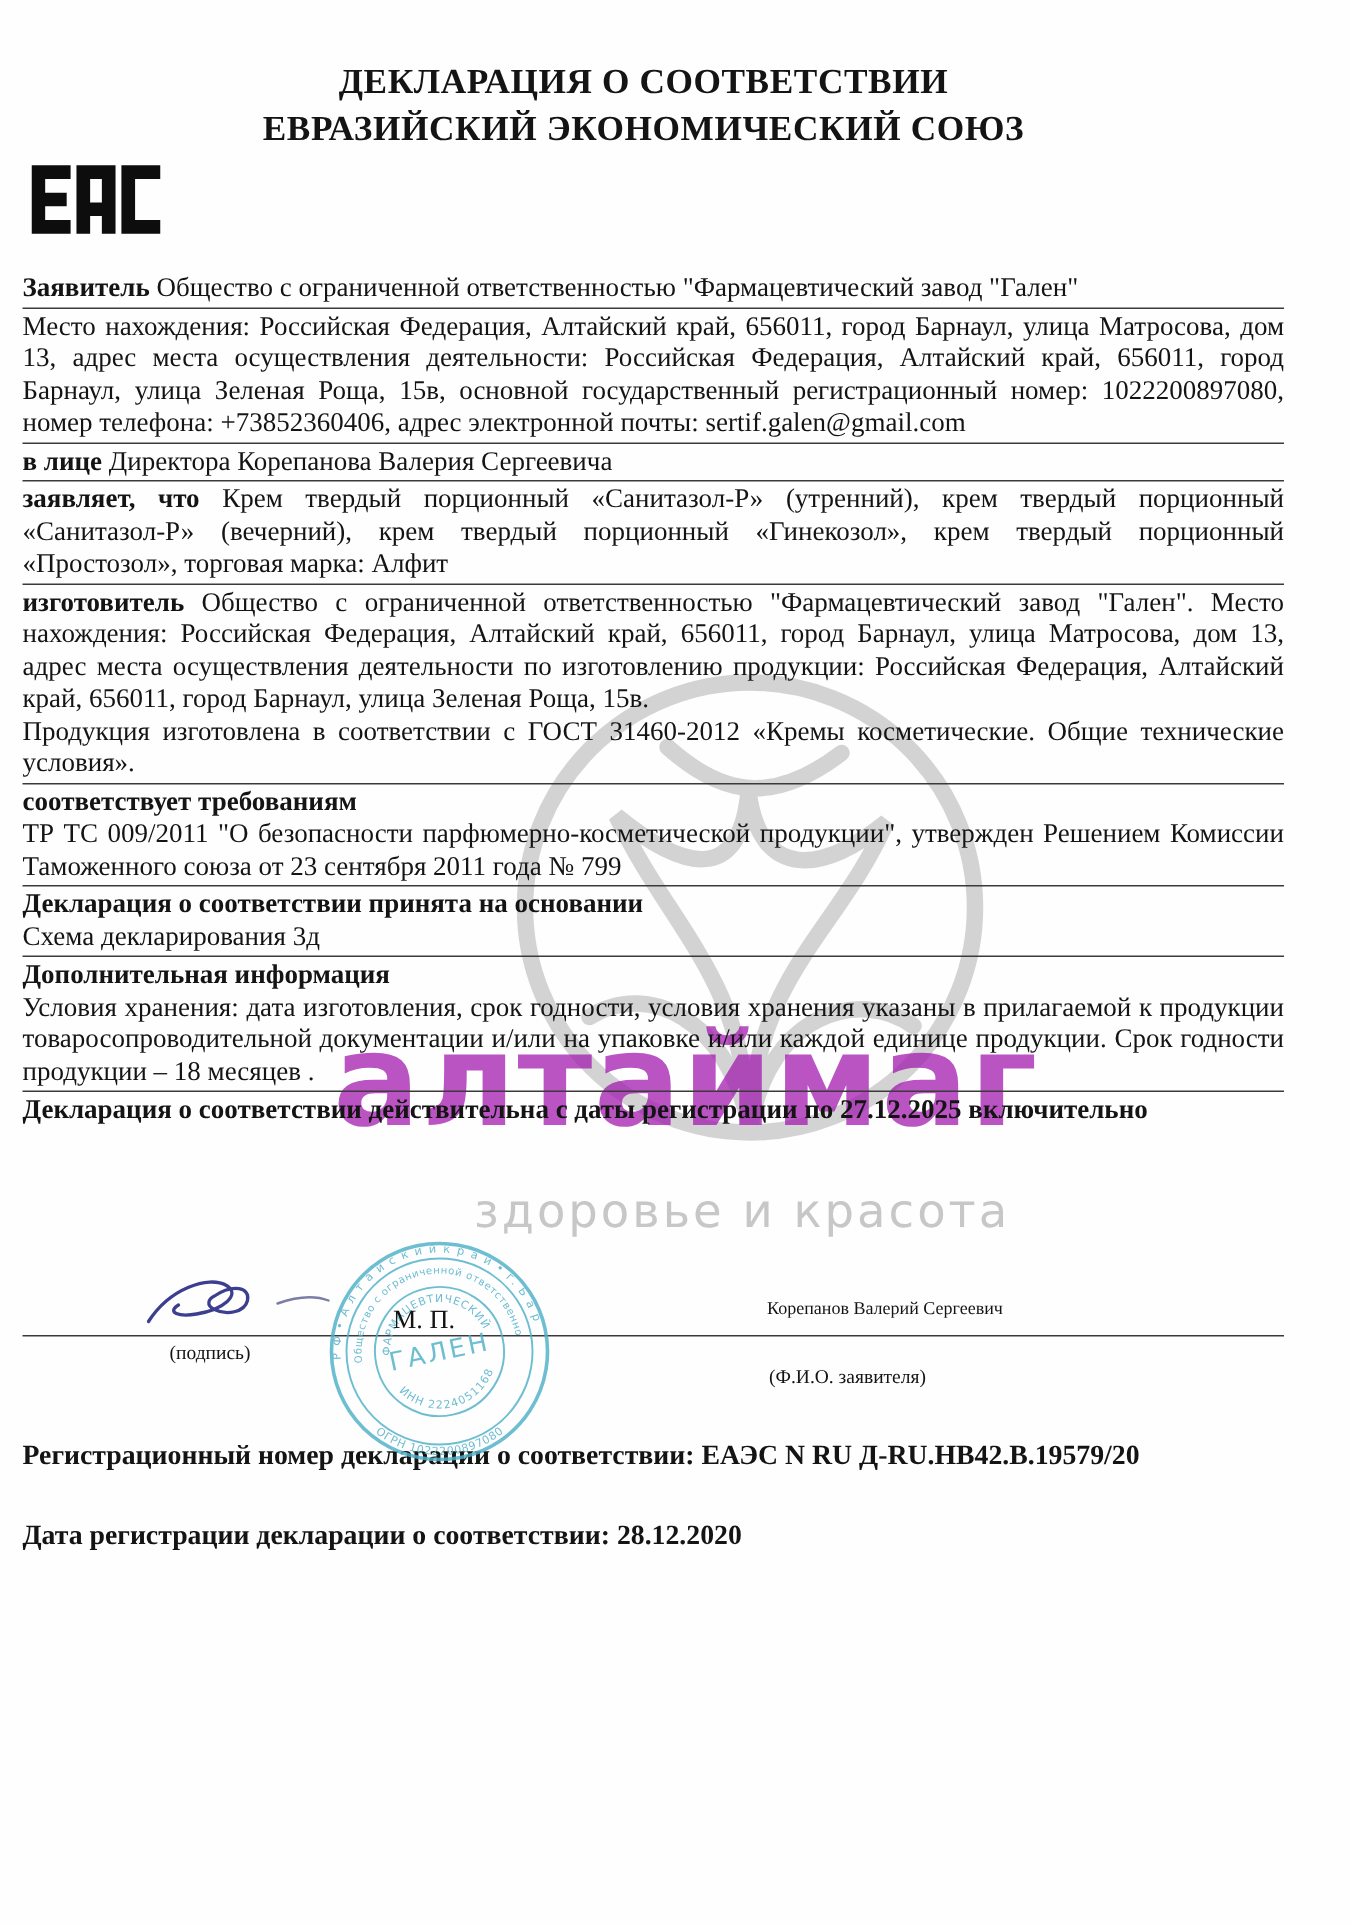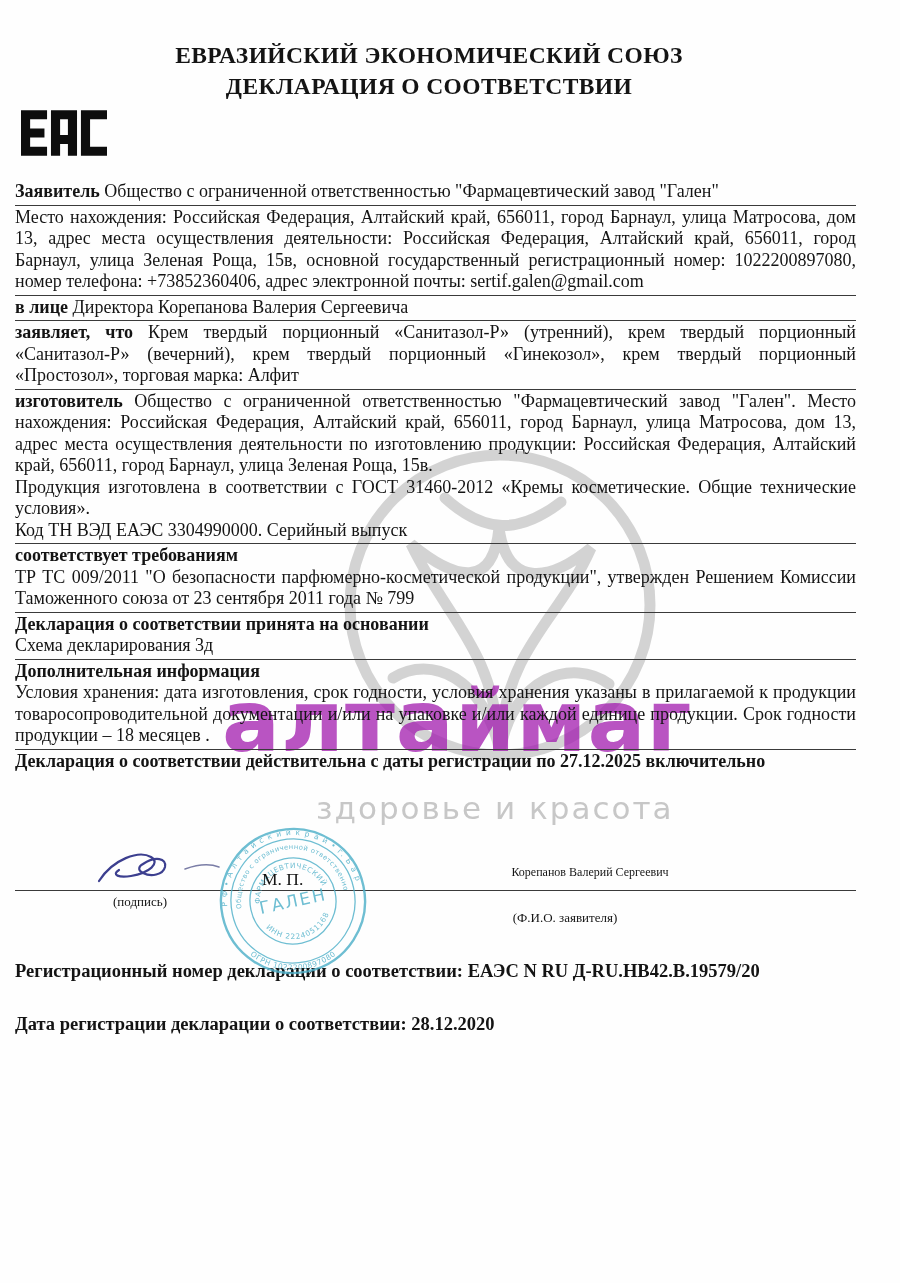--- a/index.html
+++ b/index.html
@@ -51,22 +51,22 @@
         <path d="M165 312 C177 236 238 218 274 244"></path>
         <path d="M163 298 C158 210 110 176 76 104 C120 140 158 150 164 88 C172 148 214 142 256 108 C226 176 176 206 167 288"></path>
         <path d="M110 58 C150 94 184 94 226 62"></path>
       </g>
     </svg>
   </div>
   <div class="wm-brand">алтаймаг</div>
   <div class="wm-tagline">здоровье и красота</div>
 
   <div class="title">
+    <div>ДЕКЛАРАЦИЯ О СООТВЕТСТВИИ</div>
     <div>ЕВРАЗИЙСКИЙ ЭКОНОМИЧЕСКИЙ СОЮЗ</div>
-    <div>ДЕКЛАРАЦИЯ О СООТВЕТСТВИИ</div>
   </div>
 
   <div class="eac">
     <svg width="86" height="64" viewBox="0 0 132 70">
       <g fill="#0d0d0d">
         <path d="M0 0 H40 V14 H14 V28 H36 V42 H14 V56 H40 V70 H0 Z"></path>
         <path fill-rule="evenodd" d="M46 70 V0 H86 V70 H72 V52 H60 V70 Z M60 14 H72 V38 H60 Z"></path>
         <path d="M132 14 H106 V56 H132 V70 H92 V0 H132 Z"></path>
       </g>
     </svg>
@@ -76,21 +76,20 @@
     <p><span class="b">Заявитель</span> <span>Общество с ограниченной ответственностью "Фармацевтический завод "Гален"</span></p>
     <div class="rule"></div>
     <p>Место нахождения: Российская Федерация, Алтайский край, 656011, город Барнаул, улица Матросова, дом 13, адрес места осуществления деятельности: Российская Федерация, Алтайский край, 656011, город Барнаул, улица Зеленая Роща, 15в, основной государственный регистрационный номер: 1022200897080, номер телефона: +73852360406, адрес электронной почты: sertif.galen@gmail.com</p>
     <div class="rule"></div>
     <p><span class="b">в лице</span> <span>Директора Корепанова Валерия Сергеевича</span></p>
     <div class="rule"></div>
     <p><span class="b">заявляет, что</span> <span>Крем твердый порционный  «Санитазол-Р» (утренний), крем твердый порционный «Санитазол-Р» (вечерний), крем твердый порционный «Гинекозол», крем твердый порционный «Простозол», торговая марка: Алфит</span></p>
     <div class="rule"></div>
     <p><span class="b">изготовитель</span> <span>Общество с ограниченной ответственностью "Фармацевтический завод "Гален". Место нахождения: Российская Федерация, Алтайский край, 656011, город Барнаул, улица Матросова, дом 13, адрес места осуществления деятельности по изготовлению продукции: Российская Федерация, Алтайский край, 656011, город Барнаул, улица Зеленая Роща, 15в.</span></p>
     <p>Продукция изготовлена в соответствии с ГОСТ 31460-2012 «Кремы косметические. Общие технические условия».</p>
-    <p>Код ТН ВЭД ЕАЭС 3304990000. Серийный выпуск</p>
     <div class="rule"></div>
     <p class="bold">соответствует требованиям</p>
     <p>ТР ТС 009/2011 "О безопасности парфюмерно-косметической продукции", утвержден Решением Комиссии Таможенного союза  от 23 сентября 2011 года № 799</p>
     <div class="rule"></div>
     <p class="bold">Декларация о соответствии принята на основании</p>
     <p>Схема декларирования 3д</p>
     <div class="rule"></div>
     <p class="bold">Дополнительная информация</p>
     <p>Условия хранения: дата изготовления, срок годности, условия хранения указаны в прилагаемой к продукции товаросопроводительной документации и/или на упаковке и/или каждой единице продукции. Срок годности продукции – 18 месяцев .</p>
     <div class="rule"></div>

